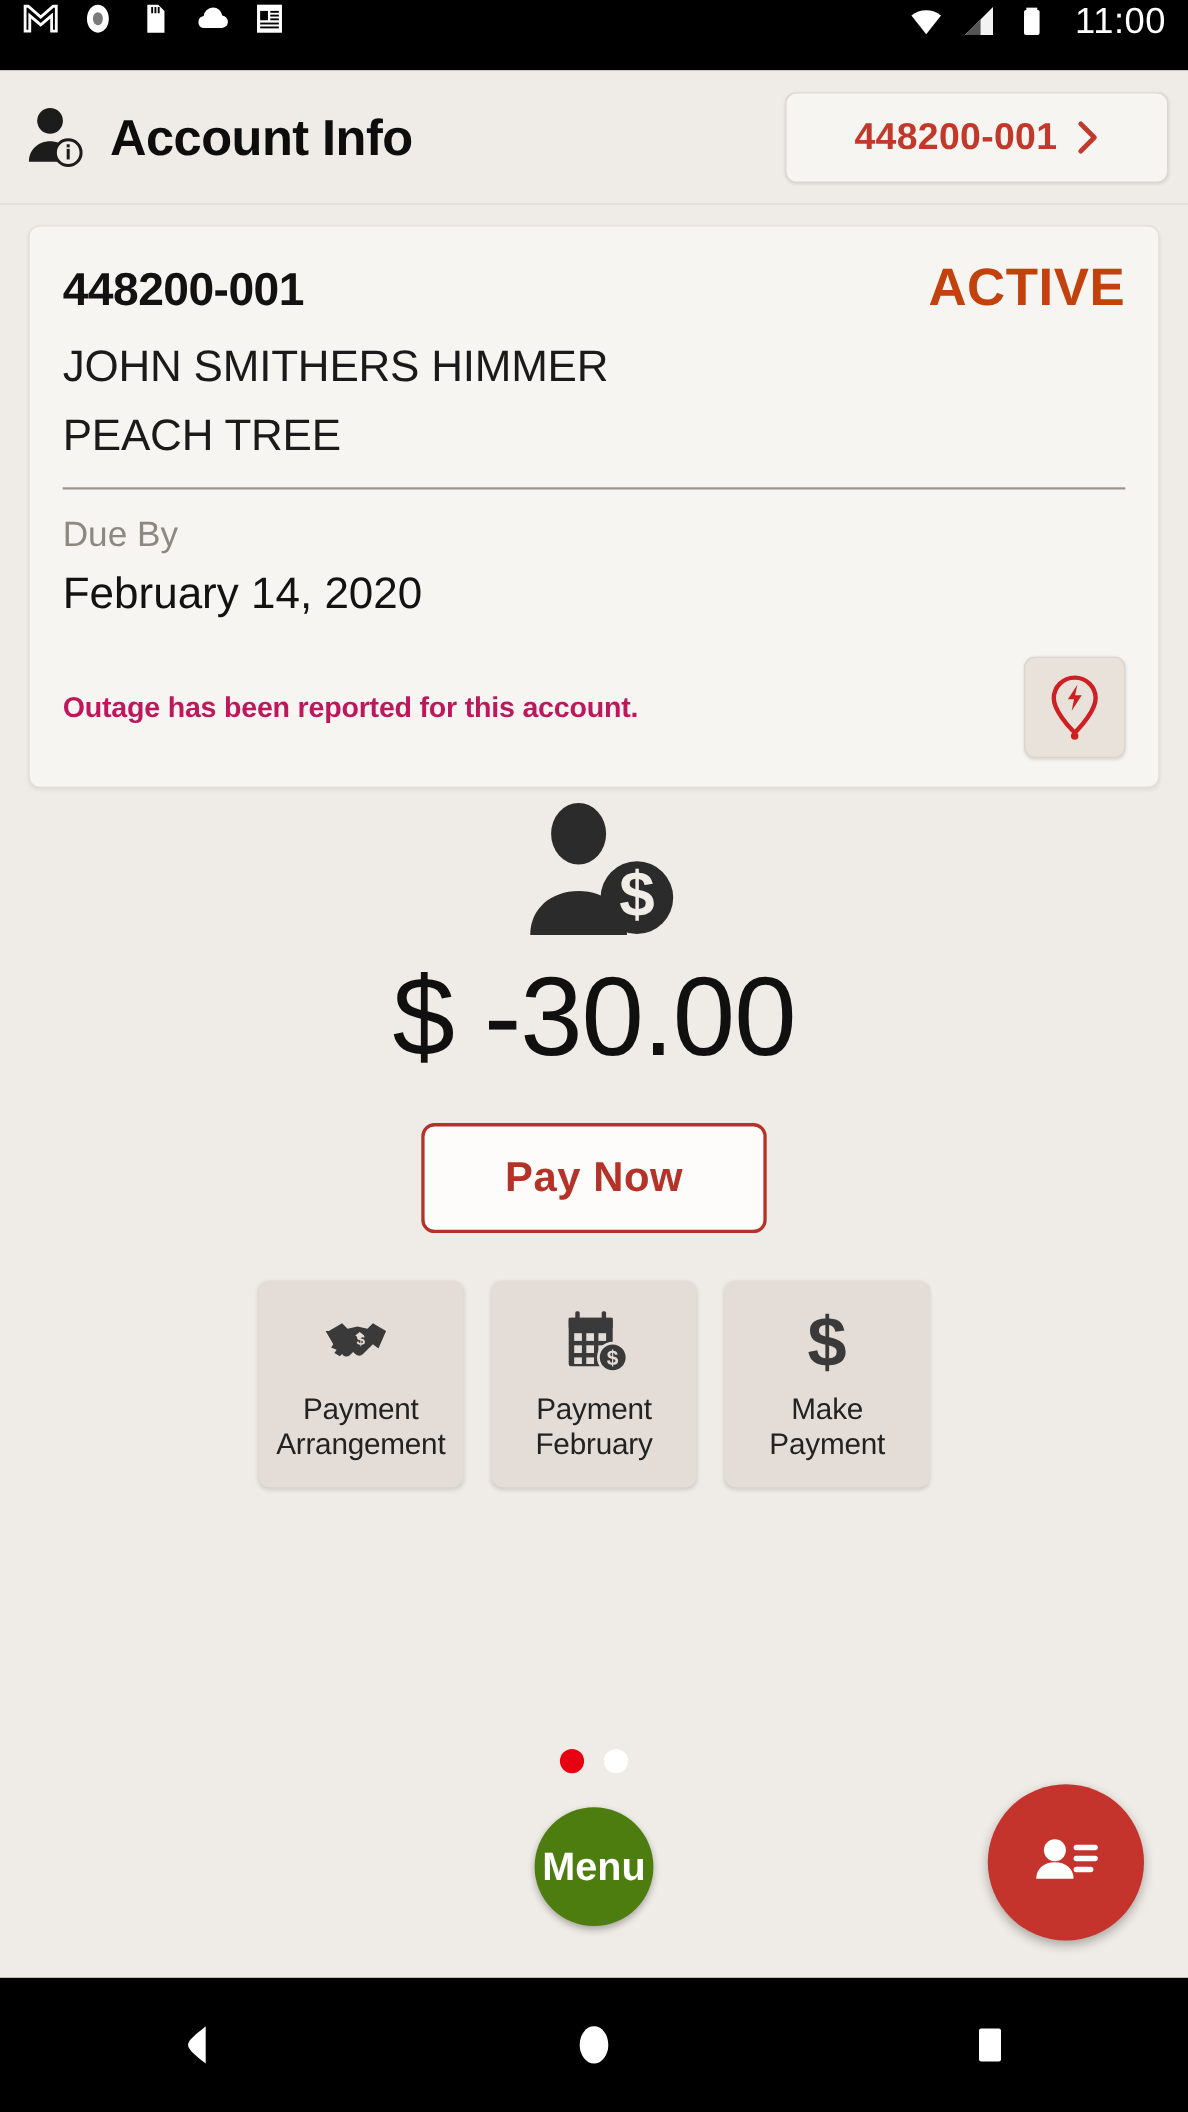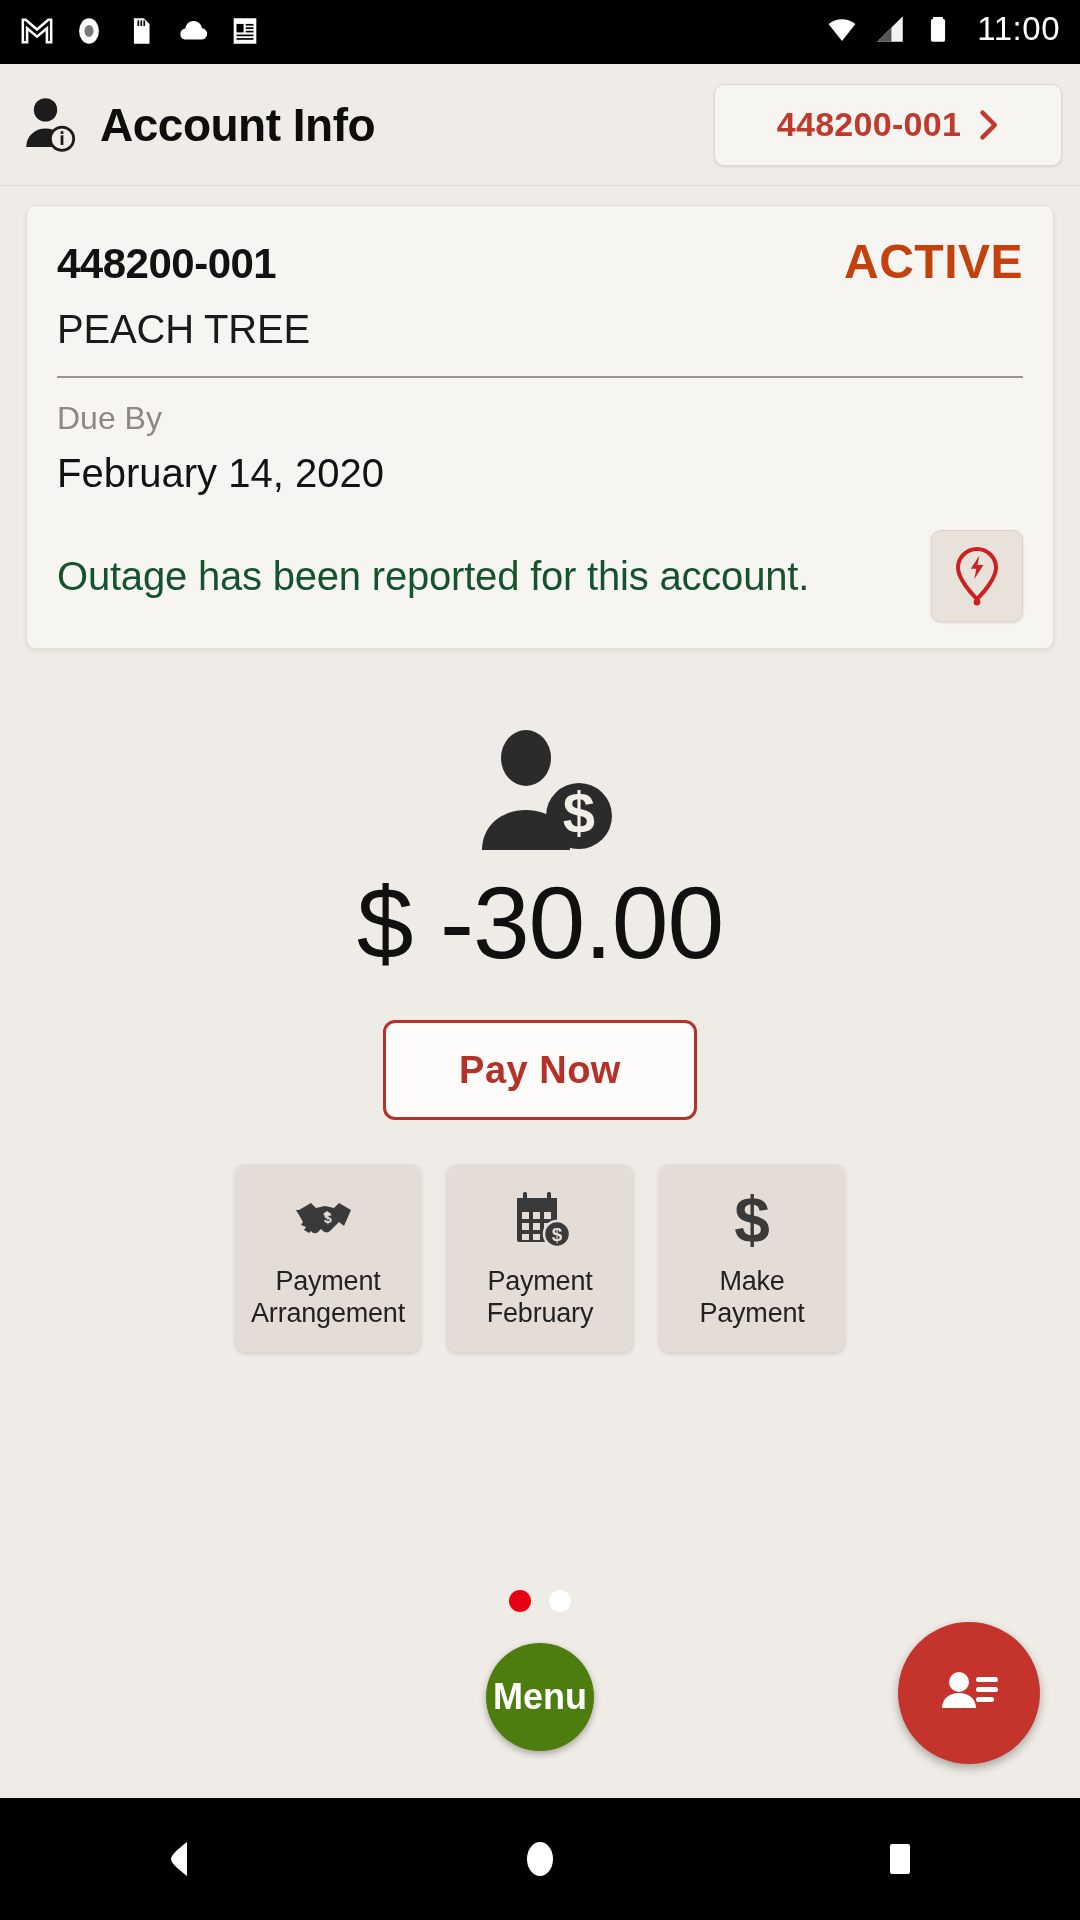--- a/index.html
+++ b/index.html
@@ -7,22 +7,22 @@
     width:1080px; height:1920px;
     background:#EFEBE6;
     font-family:"Liberation Sans", sans-serif;
     overflow:hidden;
   }
   .screen { position:relative; width:1080px; height:1920px; background:#EFEBE6; }
 
   
   .statusbar {
     position:absolute; top:0; left:0; width:1080px; height:64px;
-    background:#000; display:flex; align-items:flex-end;
-    padding:16px 20px;
+    background:#000; display:flex; align-items:flex-start;
+    padding:0 20px;
   }
   .sb-left { display:flex; align-items:center; gap:18px; }
   .sb-right { margin-left:auto; display:flex; align-items:center; gap:14px; }
   .sb-icon { width:34px; height:34px; display:block; }
   .sb-time {
     color:#fff; font-size:33px; font-weight:400; letter-spacing:.5px;
     margin-left:8px;
   }
 
   
@@ -56,21 +56,21 @@
   }
   .card-row1 { display:flex; align-items:baseline; }
   .acct-num { font-size:42px; font-weight:700; color:#121212; letter-spacing:-.5px; }
   .status-active { margin-left:auto; font-size:48px; font-weight:700; color:#c2410c; letter-spacing:.5px; }
   .cust-name { font-size:40px; color:#1A1A1A; margin-top:22px; letter-spacing:-.2px; }
   .cust-addr { font-size:40px; color:#1A1A1A; margin-top:18px; letter-spacing:-.2px; }
   .divider { height:2px; background:#9A948C; margin:24px 0 22px 0; }
   .due-label { font-size:32px; color:#8D8880; }
   .due-date { font-size:40px; color:#121212; margin-top:14px; }
   .outage-row { display:flex; align-items:center; margin-top:34px; }
-  .outage-text { font-size:40px; font-weight:400; color:#14532d; letter-spacing:-.2px; }
+  .outage-text { font-size:26px; font-weight:700; color:#be185d; letter-spacing:-.2px; }
   .outage-btn {
     margin-left:auto; width:92px; height:92px;
     background:#E8E2DB; border:1px solid #DAD3CB; border-radius:10px;
     display:flex; align-items:center; justify-content:center;
     box-shadow:0 1px 3px rgba(0,0,0,.12);
   }
 
   
   .balance-wrap { position:absolute; top:728px; left:0; width:1080px; text-align:center; }
   .balance-icon { display:inline-block; width:160px; height:126px; }
@@ -204,20 +204,21 @@
         <path d="M4 3l9 9-9 9" fill="none" stroke="#C0392B" stroke-width="3.2" stroke-linecap="round" stroke-linejoin="round"></path>
       </svg>
     </div>
   </div>
 
   <div class="card">
     <div class="card-row1">
       <span class="acct-num">448200-001</span>
       <span class="status-active">ACTIVE</span>
     </div>
+    <div class="cust-name">JOHN SMITHERS HIMMER</div>
     <div class="cust-addr">PEACH TREE</div>
     <div class="divider"></div>
     <div class="due-label">Due By</div>
     <div class="due-date">February 14, 2020</div>
     <div class="outage-row">
       <span class="outage-text">Outage has been reported for this account.</span>
       <div class="outage-btn">
         <svg width="52" height="62" viewBox="0 0 52 62">
           <path d="M26 4C15.5 4 7 12.4 7 22.8c0 10.9 13.6 25.8 17.3 29.6a2.4 2.4 0 0 0 3.4 0C31.4 48.6 45 33.7 45 22.8 45 12.4 36.5 4 26 4z" fill="none" stroke="#CE1F23" stroke-width="4"></path>
           <path d="M28.4 10.5l-8.6 13.2h5.6l-2.2 10.6 9.2-14.2h-6l2-9.6z" fill="#CE1F23"></path>

